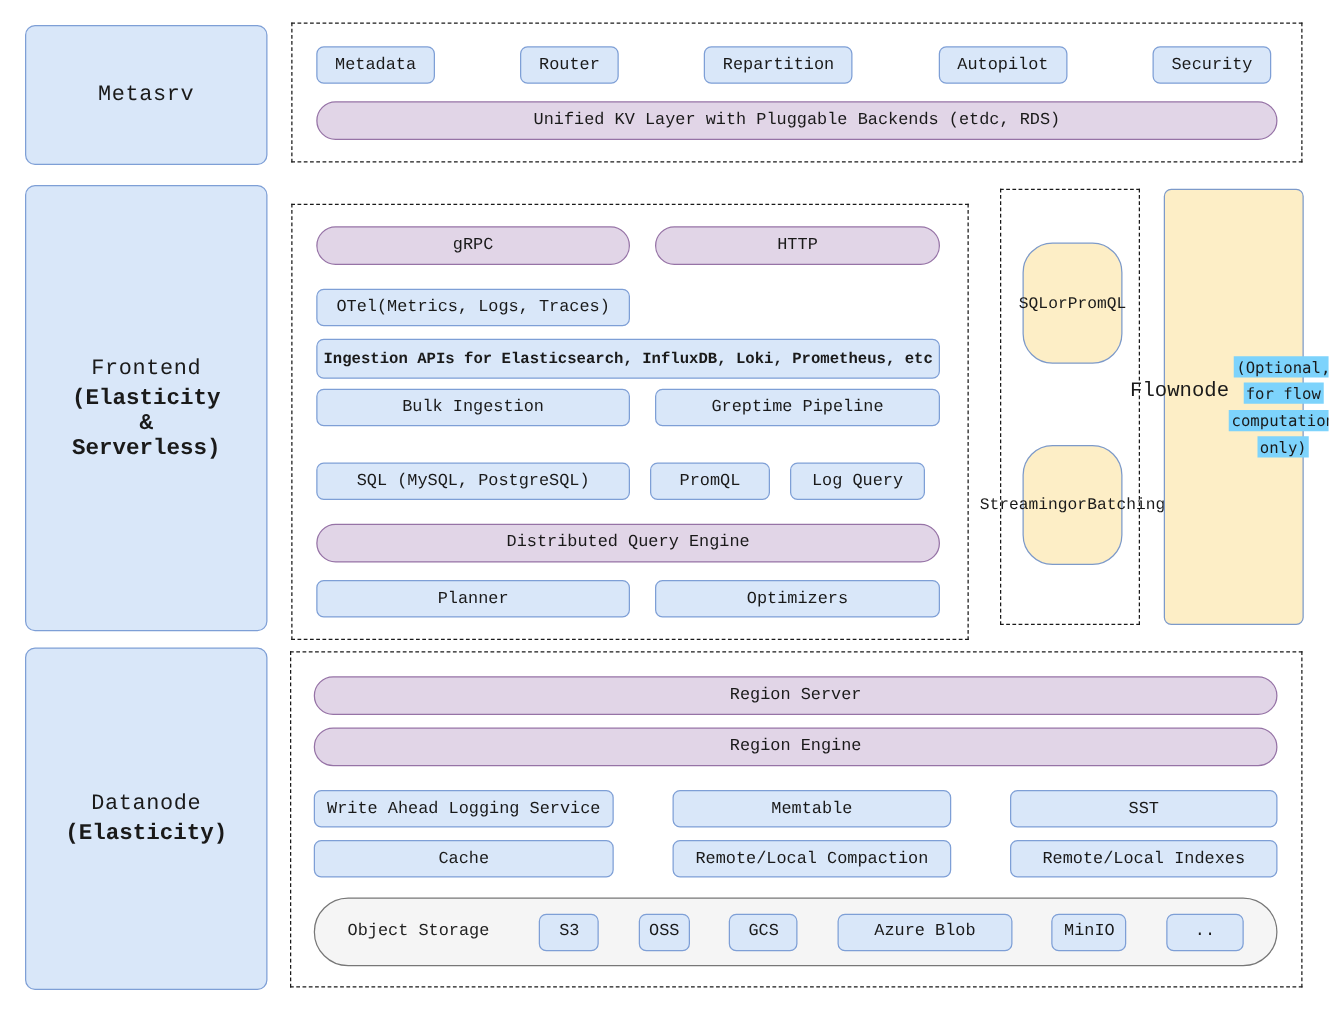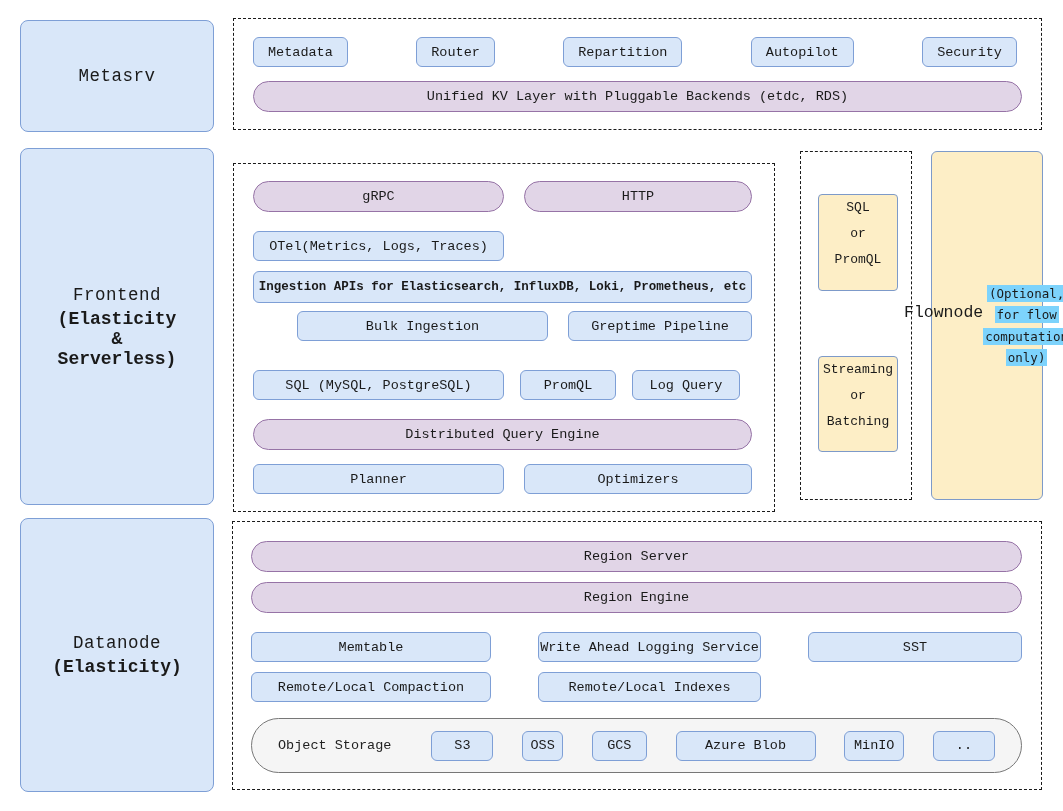--- a/index.html
+++ b/index.html
@@ -57,35 +57,35 @@
   #metasrv-panel   { left:233px; top:18px; width:809px; height:112px; }
   #metasrv-row { position:absolute; left:19px; right:24px; top:18px; display:flex; justify-content:space-between; }
   #kv-bar { position:absolute; left:19px; right:19px; top:62px; }
 
   
   #frontend-sidebar { left:20px; top:148px; width:192px; height:355px; }
   #frontend-panel   { left:233px; top:163px; width:542px; height:349px; padding:17px 22px 0 19px; }
   .f-row2 { display:grid; grid-template-columns:251px 1fr; gap:20px; }
   .f-row3 { display:grid; grid-template-columns:251px 96px 108px; gap:16px; }
   .mb19 { margin-bottom:19px; } .mb10 { margin-bottom:10px; }
-  .mb8  { margin-bottom:8px; }  .mb29 { margin-bottom:29px;margin-left:44px; }
+  .mb8  { margin-bottom:8px; }  .mb29 { margin-bottom:29px; }
   .mb14 { margin-bottom:14px; }
   #ingestion-bar {
     background:#d9e7f9; border:1px solid #7e9fd6; border-radius:6px;
     height:32px; box-sizing:border-box;
     display:flex; align-items:center; justify-content:center;
     font-size:12.5px; font-weight:bold; white-space:nowrap;
   }
 
   
   #flow-link-panel { left:800px; top:151px; width:112px; height:349px; }
   .flow-chip {
     position:absolute; left:17px; width:80px; box-sizing:border-box;
-    border-radius:4px;
-    display:flex; flex-direction:column; align-items:center; justify-content:flex-start;
+    border-radius:24px;
+    display:flex; flex-direction:row; align-items:center; justify-content:center;
     font-size:13px; line-height:26px; text-align:center;
   }
   #sql-or-promql { top:42px; height:97px; }
   #streaming-or-batching { top:204px; height:96px; }
 
   
   #flownode-box {
     position:absolute; left:931px; top:151px; width:112px; height:349px;
     border-radius:6px; box-sizing:border-box;
     display:flex; flex-direction:row; align-items:center; justify-content:center;
@@ -108,21 +108,21 @@
   #object-storage {
     height:55px; box-sizing:border-box;
     background:#f5f5f5; border:1px solid #777;
     border-radius:28px;
     display:flex; align-items:center;
     padding:0 26px;
   }
   #object-storage-label { font-size:13.5px; color:#222; white-space:nowrap; margin-right:40px; }
   #provider-row { display:flex; flex:1; justify-content:space-between; align-items:center; }
   .prov { padding:0 6px; }
-  .prov:nth-child(1){ width:62px;text-align:right; } .prov:nth-child(2){ width:41px; }
+  .prov:nth-child(1){ width:48px;text-align:right; } .prov:nth-child(2){ width:41px; }
   .prov:nth-child(3){ width:55px; } .prov:nth-child(4){ width:140px; }
   .prov:nth-child(5){ width:60px; } .prov:nth-child(6){ width:62px; }
 </style>
 </head>
 <body>
 
 <div id="canvas">
 
   <div class="side-box" id="metasrv-sidebar">
     <div class="side-title">Metasrv</div>
@@ -198,25 +198,26 @@
 
   <div class="side-box" id="datanode-sidebar">
     <div class="side-title">Datanode</div>
     <div class="side-sub">(Elasticity)</div>
   </div>
 
   <div class="dashed-panel" id="datanode-panel">
     <div class="pill mb10">Region Server</div>
     <div class="pill mb19">Region Engine</div>
     <div class="d-row3 mb10">
+      <div class="chip">Write Ahead Logging Service</div>
       <div class="chip">Memtable</div>
-      <div class="chip">Write Ahead Logging Service</div>
       <div class="chip">SST</div>
     </div>
     <div class="d-row3" style="margin-bottom:16px;">
+      <div class="chip">Cache</div>
       <div class="chip">Remote/Local Compaction</div>
       <div class="chip">Remote/Local Indexes</div>
     </div>
     <div id="object-storage">
       <div id="object-storage-label">Object Storage</div>
       <div id="provider-row">
         <div class="chip prov">S3</div>
         <div class="chip prov">OSS</div>
         <div class="chip prov">GCS</div>
         <div class="chip prov">Azure Blob</div>

